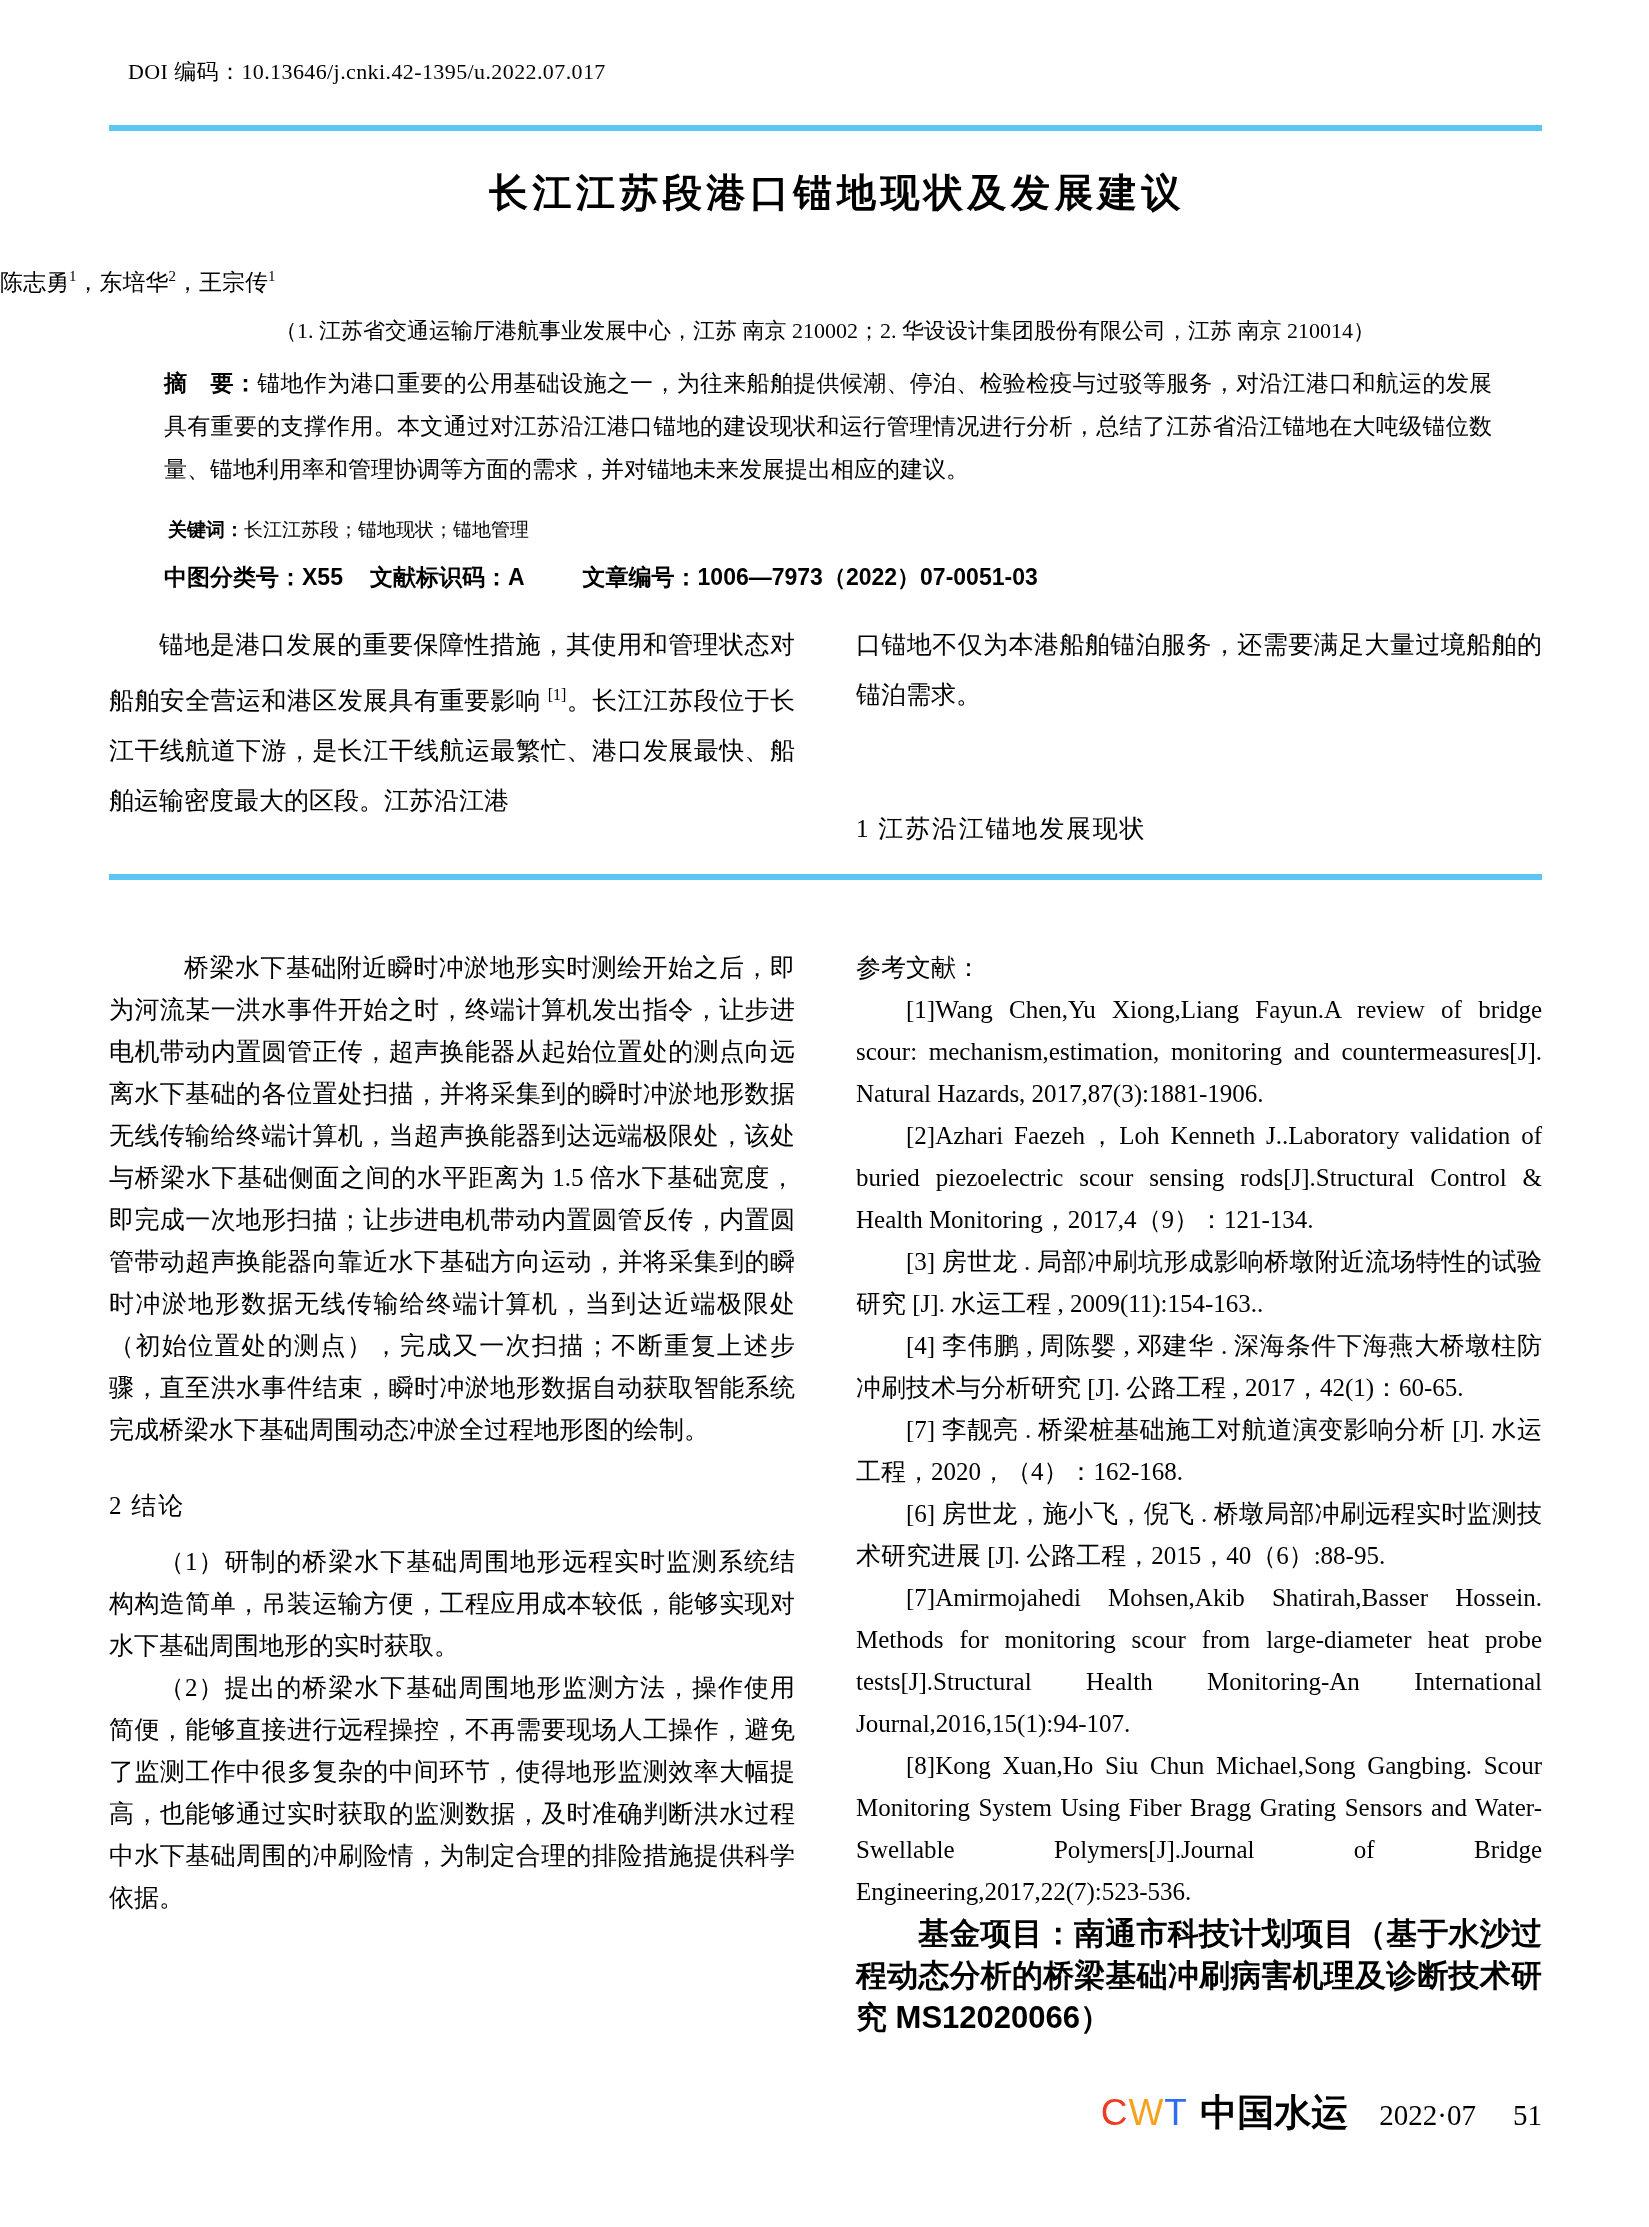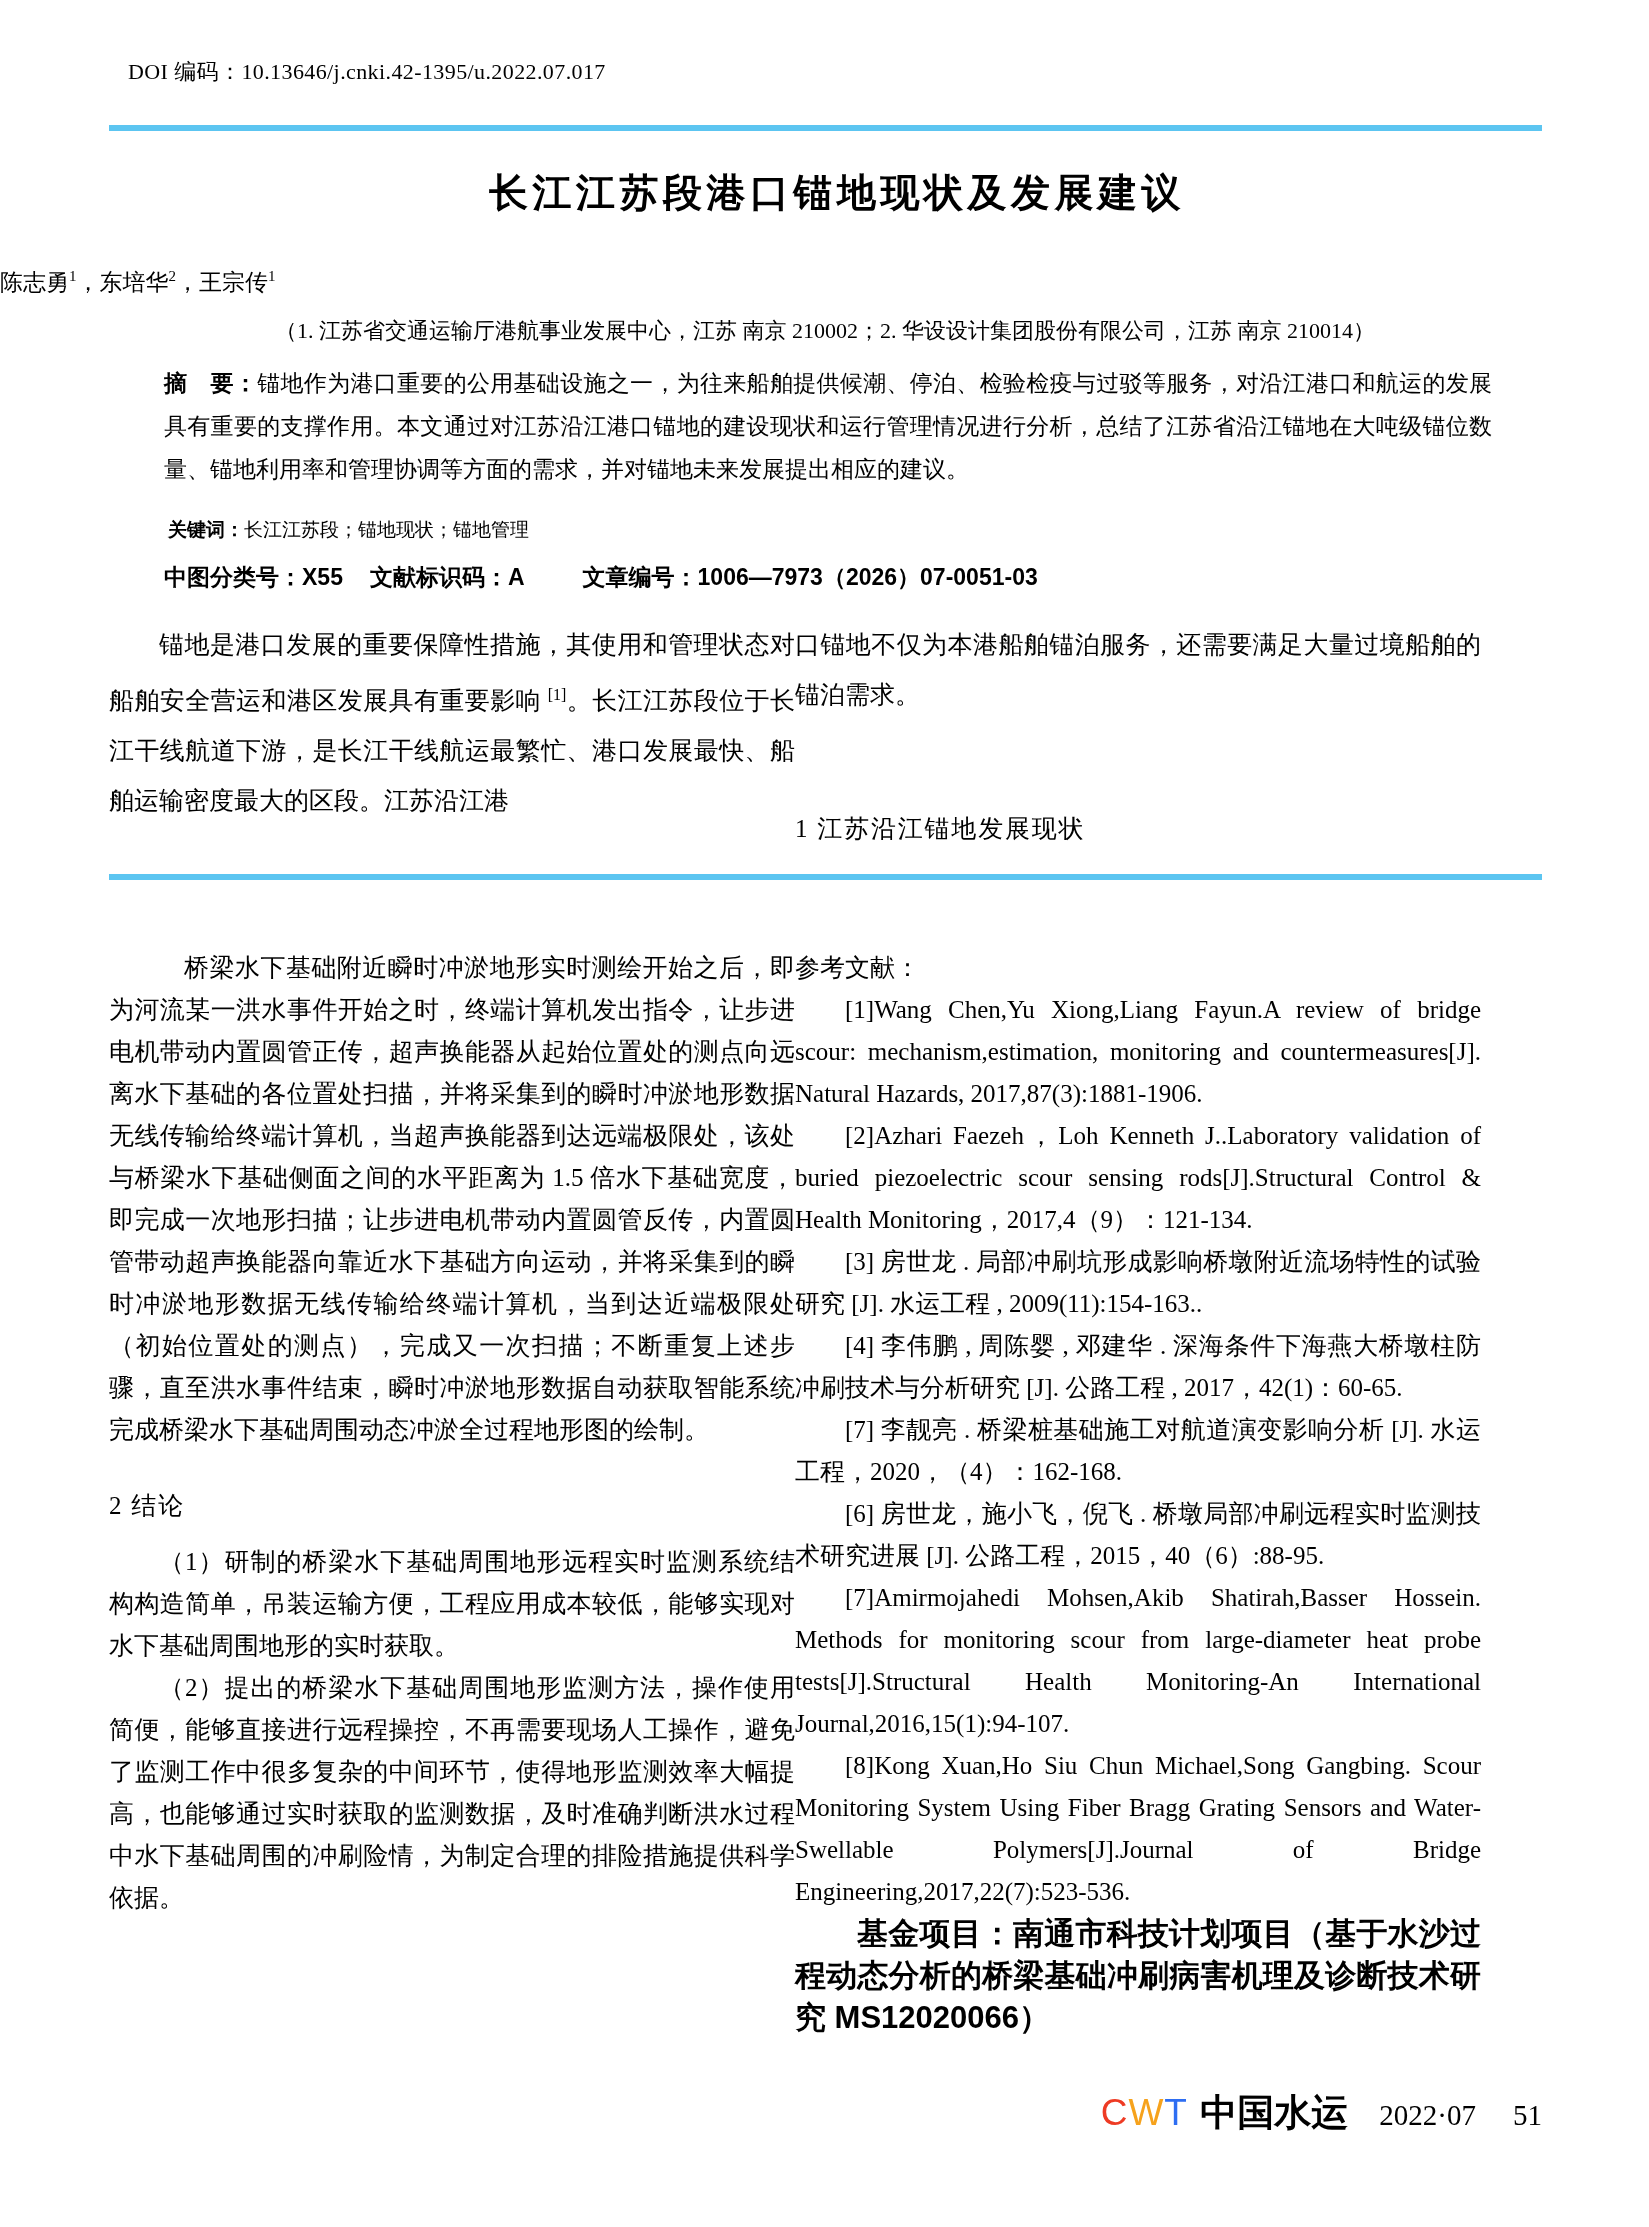--- a/index.html
+++ b/index.html
@@ -23,21 +23,21 @@
     font-size:23px; line-height:43px; text-align:justify;
   }
   .lab { font-family:"Liberation Sans","DejaVu Sans",sans-serif; font-weight:700; }
   .keywords { position:absolute; left:164px; top:513px; width:1328px; margin:4px; font-size:19px; }
   .classline {
     position:absolute; left:164px; top:562px; width:1328px; margin:0;
     font-size:23px; font-weight:700; font-family:"Liberation Sans","DejaVu Sans",sans-serif;
   }
   .classline .gap1 { display:inline-block; width:27px; }
   .classline .gap2 { display:inline-block; width:58px; }
-  .cols { position:absolute; left:109px; width:1433px; display:flex; }
+  .cols { position:absolute; left:109px; width:1433px; display:flex; gap:61px; }
   .col { width:686px; }
   .sec1 { top:620px; font-size:25px; line-height:50px; }
   .sec2 { top:947px; font-size:25px; line-height:42px; }
   .p { margin:0; text-align:justify; }
   .indent { text-indent:2em; }
   .indent3 { text-indent:3em; }
   .p sup { font-size:16px; }
   .sec-head { margin:0; font-weight:400; font-size:25px; letter-spacing:1.8px; }
   .h1gap { margin-top:84px; }
   .concl { margin-top:34px; margin-bottom:14.3px; }
@@ -69,21 +69,21 @@
   <div class="authors">
     <span><span>陈志勇</span><sup>1</sup></span><span>，</span><span><span>东培华</span><sup>2</sup></span><span>，</span><span><span>王宗传</span><sup>1</sup></span>
   </div>
 
   <div class="affil">（1. 江苏省交通运输厅港航事业发展中心，江苏 南京 210002；2. 华设设计集团股份有限公司，江苏 南京 210014）</div>
 
   <p class="abstract"><span class="lab">摘　要：</span><span>锚地作为港口重要的公用基础设施之一，为往来船舶提供候潮、停泊、检验检疫与过驳等服务，对沿江港口和航运的发展具有重要的支撑作用。本文通过对江苏沿江港口锚地的建设现状和运行管理情况进行分析，总结了江苏省沿江锚地在大吨级锚位数量、锚地利用率和管理协调等方面的需求，并对锚地未来发展提出相应的建议。</span></p>
 
   <p class="keywords"><span class="lab">关键词：</span><span>长江江苏段；锚地现状；锚地管理</span></p>
 
-  <p class="classline"><span>中图分类号：</span><span>X55</span><span class="gap1"></span><span>文献标识码：</span><span>A</span><span class="gap2"></span><span>文章编号：</span><span>1006—7973（2026）07-0051-03</span></p>
+  <p class="classline"><span>中图分类号：</span><span>X55</span><span class="gap1"></span><span>文献标识码：</span><span>A</span><span class="gap2"></span><span>文章编号：</span><span>1006—7973（2022）07-0051-03</span></p>
 
   <div class="cols sec1">
     <div class="col">
       <p class="p indent"><span>锚地是港口发展的重要保障性措施，其使用和管理状态对船舶安全营运和港区发展具有重要影响 </span><sup>[1]</sup><span>。长江江苏段位于长江干线航道下游，是长江干线航运最繁忙、港口发展最快、船舶运输密度最大的区段。江苏沿江港</span></p>
     </div>
     <div class="col">
       <p class="p">口锚地不仅为本港船舶锚泊服务，还需要满足大量过境船舶的锚泊需求。</p>
       <h2 class="sec-head h1gap">1 江苏沿江锚地发展现状</h2>
     </div>
   </div>

